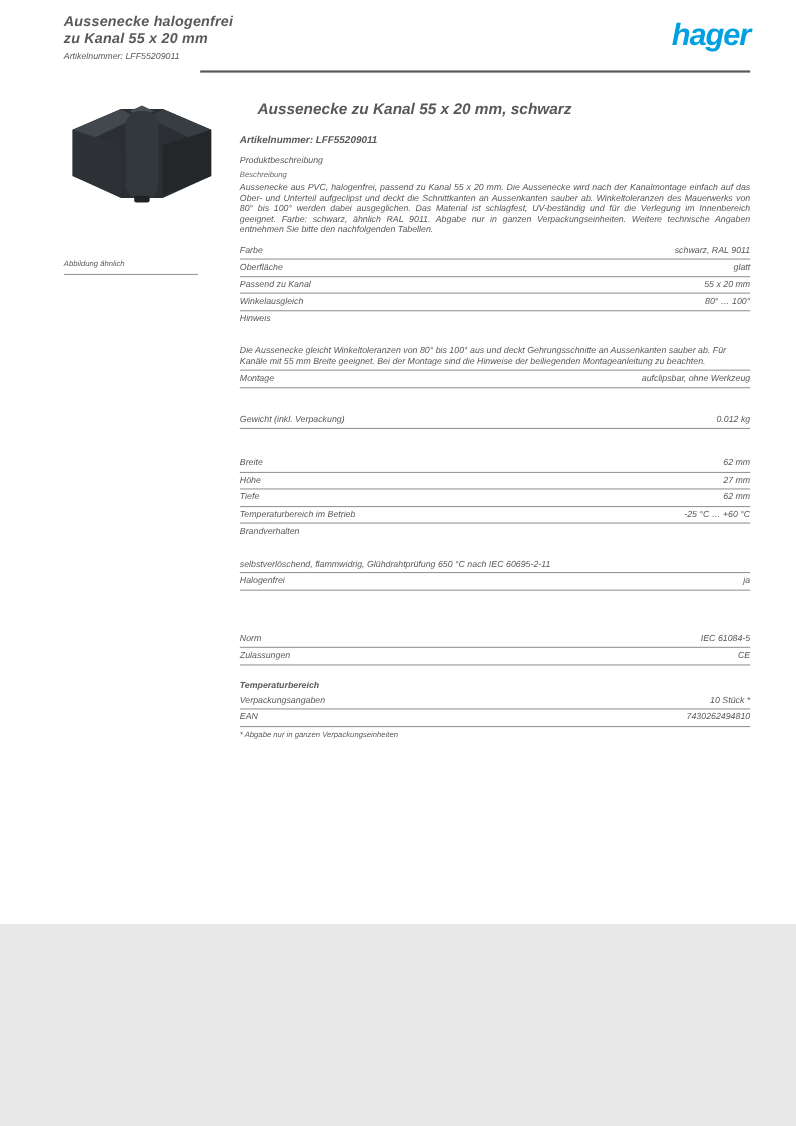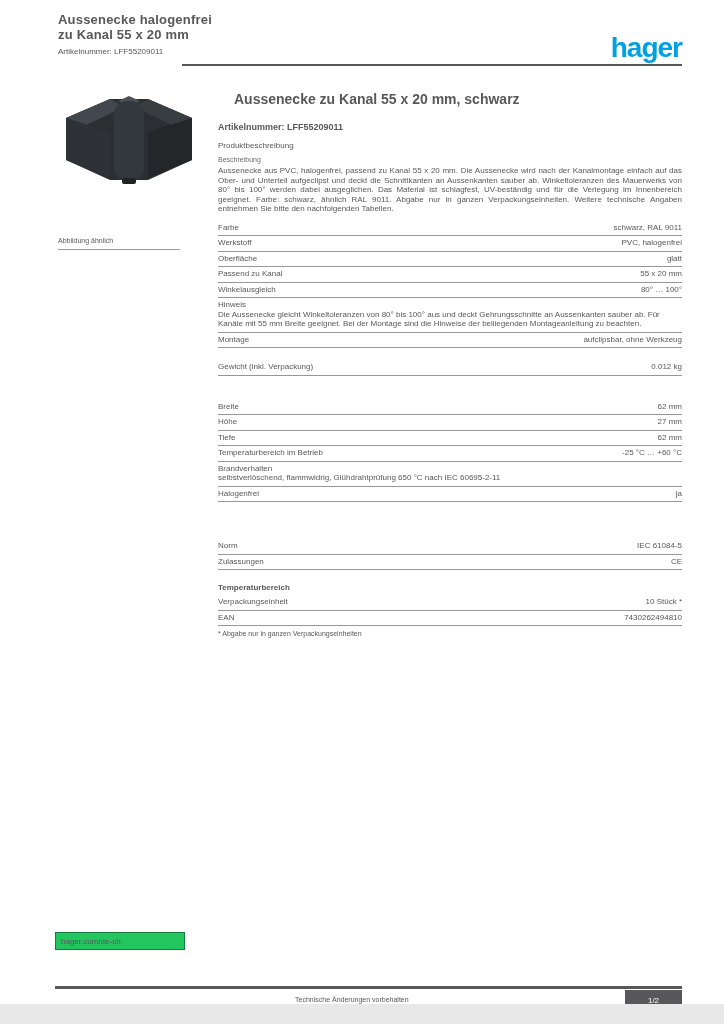--- a/index.html
+++ b/index.html
@@ -2,30 +2,30 @@
 <html><head>
 <meta charset="utf-8">
 <style>
   :root{
     --ink:#58585a;
     --accent:#00a0e1;
     --rule:#97979a;
   }
   html,body{margin:0;padding:0;background:#e8e8e8;}
   .page{
-    position:relative;width:724px;height:1004px;background:#ffffff;
+    position:relative;width:724px;height:840px;background:#ffffff;
     font-family:"Liberation Sans", sans-serif;color:var(--ink);
-    margin:0 auto;overflow:hidden;
+    margin:0 auto;overflow:hidden;font-style:italic;
   }
   
   .hdr-left{position:absolute;left:58px;top:12px;}
   .hdr-title{font-size:13px;font-weight:bold;line-height:15px;letter-spacing:.2px;}
   .hdr-sub{font-size:8px;margin-top:5px;}
   .logo{
-    position:absolute;right:42px;top:34px;
+    position:absolute;right:42px;top:18px;
     font-size:28px;font-weight:bold;color:var(--accent);
     letter-spacing:-1px;line-height:28px;margin-left:48px;
   }
   .hdr-rule{position:absolute;left:182px;top:64px;width:500px;height:2px;background:var(--ink);}
   
   .prod-img{position:absolute;left:58px;top:86px;width:142px;height:104px;}
   .img-caption{
     position:absolute;left:58px;top:236px;width:122px;
     font-size:7px;line-height:9px;color:var(--ink);
     border-bottom:1px solid var(--rule);padding-bottom:4px;
@@ -40,22 +40,22 @@
   
   .spec{margin-top:7px;}
   .row{
     display:flex;justify-content:space-between;align-items:baseline;gap:14px;
     border-bottom:1px solid var(--rule);
     padding:2px 0 3px;font-size:8px;line-height:9.5px;
   }
   .row .lbl{flex:0 1 auto;}
   .row .val{flex:1 1 auto;text-align:right;white-space:pre-line;}
   .row.block{display:block;}
-  .row.block .val{display:block;text-align:left;margin-top:0;}
-  .spec.weight{margin-top:12px;}
+  .row.block .val{display:block;text-align:left;margin-top:20px;}
+  .spec.weight{margin-top:22px;}
   .spec.dims{margin-top:24px;}
   .spec.standards{margin-top:37px;}
   .pack-heading{font-size:8px;font-weight:bold;margin-top:13px;}
   .spec.pack{margin-top:3px;}
   .footnote{font-size:7px;margin-top:4px;}
   
   .foot-rule{position:absolute;left:55px;top:986px;width:627px;height:3px;background:var(--ink);}
   .foot-url{
     position:absolute;left:55px;top:932px;width:130px;height:18px;
     background:#22c55e;border:1px solid #15803d;box-sizing:border-box;
@@ -100,24 +100,20 @@
     <div class="h1">Aussenecke zu Kanal 55 x 20 mm, schwarz</div>
     <div class="ref">Artikelnummer: LFF55209011</div>
     <div class="sec-label">Produktbeschreibung</div>
     <div class="desc-label">Beschreibung</div>
     <div class="desc">Aussenecke aus PVC, halogenfrei, passend zu Kanal 55 x 20 mm. Die Aussenecke wird nach der Kanalmontage einfach auf das Ober- und Unterteil aufgeclipst und deckt die Schnittkanten an Aussenkanten sauber ab. Winkeltoleranzen des Mauerwerks von 80° bis 100° werden dabei ausgeglichen. Das Material ist schlagfest, UV-beständig und für die Verlegung im Innenbereich geeignet. Farbe: schwarz, ähnlich RAL 9011. Abgabe nur in ganzen Verpackungseinheiten. Weitere technische Angaben entnehmen Sie bitte den nachfolgenden Tabellen.</div>
 
     <div class="spec features">
       <div class="row">
         <span class="lbl">Farbe</span>
         <span class="val">schwarz, RAL 9011</span>
-      </div>
-      <div class="row">
-        <span class="lbl">Werkstoff</span>
-        <span class="val">PVC, halogenfrei</span>
       </div>
       <div class="row">
         <span class="lbl">Oberfläche</span>
         <span class="val">glatt</span>
       </div>
       <div class="row">
         <span class="lbl">Passend zu Kanal</span>
         <span class="val">55 x 20 mm</span>
       </div>
       <div class="row">
@@ -175,21 +171,21 @@
       </div>
       <div class="row">
         <span class="lbl">Zulassungen</span>
         <span class="val">CE</span>
       </div>
     </div>
 
     <div class="pack-heading">Temperaturbereich</div>
     <div class="spec pack">
       <div class="row">
-        <span class="lbl">Verpackungseinheit</span>
+        <span class="lbl">Verpackungsangaben</span>
         <span class="val">10 Stück *</span>
       </div>
       <div class="row">
         <span class="lbl">EAN</span>
         <span class="val">7430262494810</span>
       </div>
     </div>
     <div class="footnote">* Abgabe nur in ganzen Verpackungseinheiten</div>
   </div>
 

